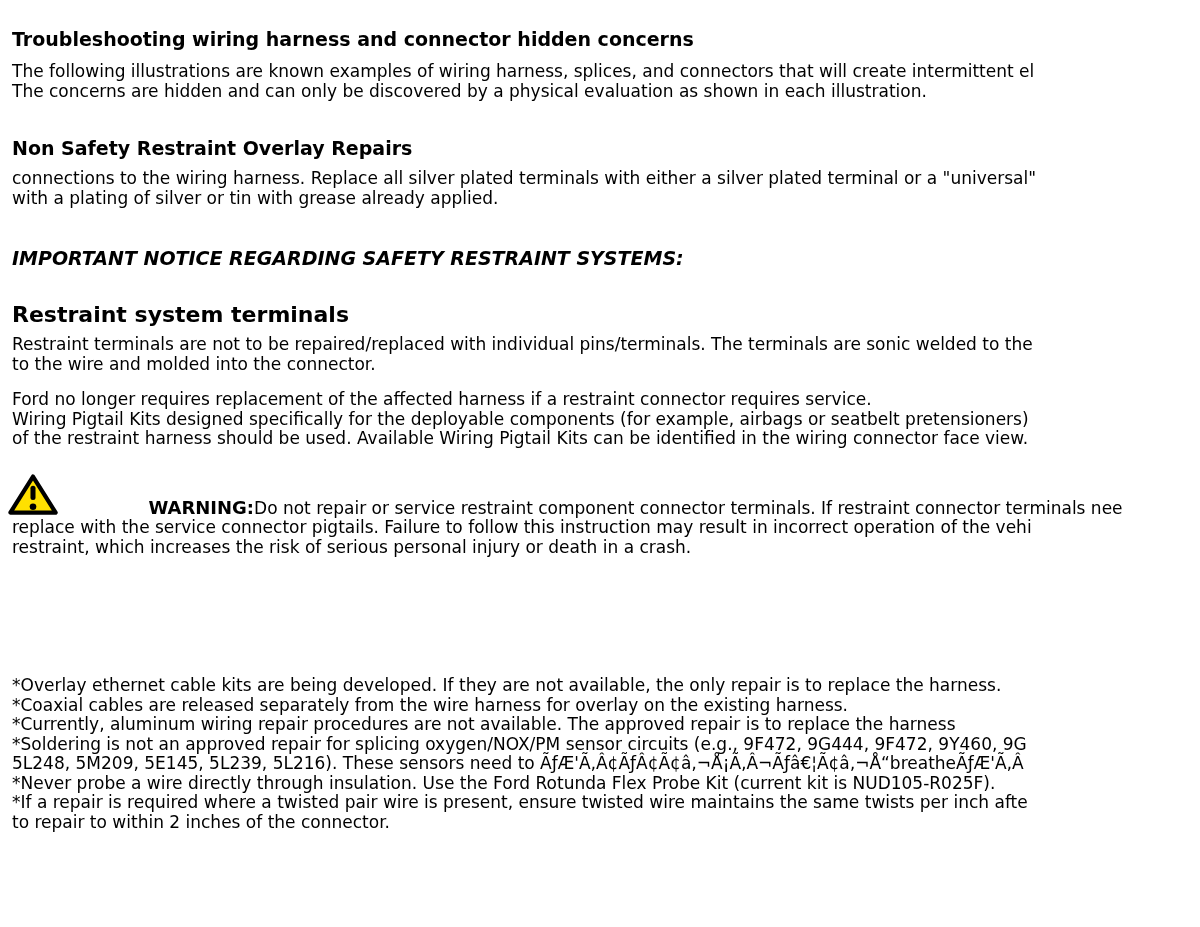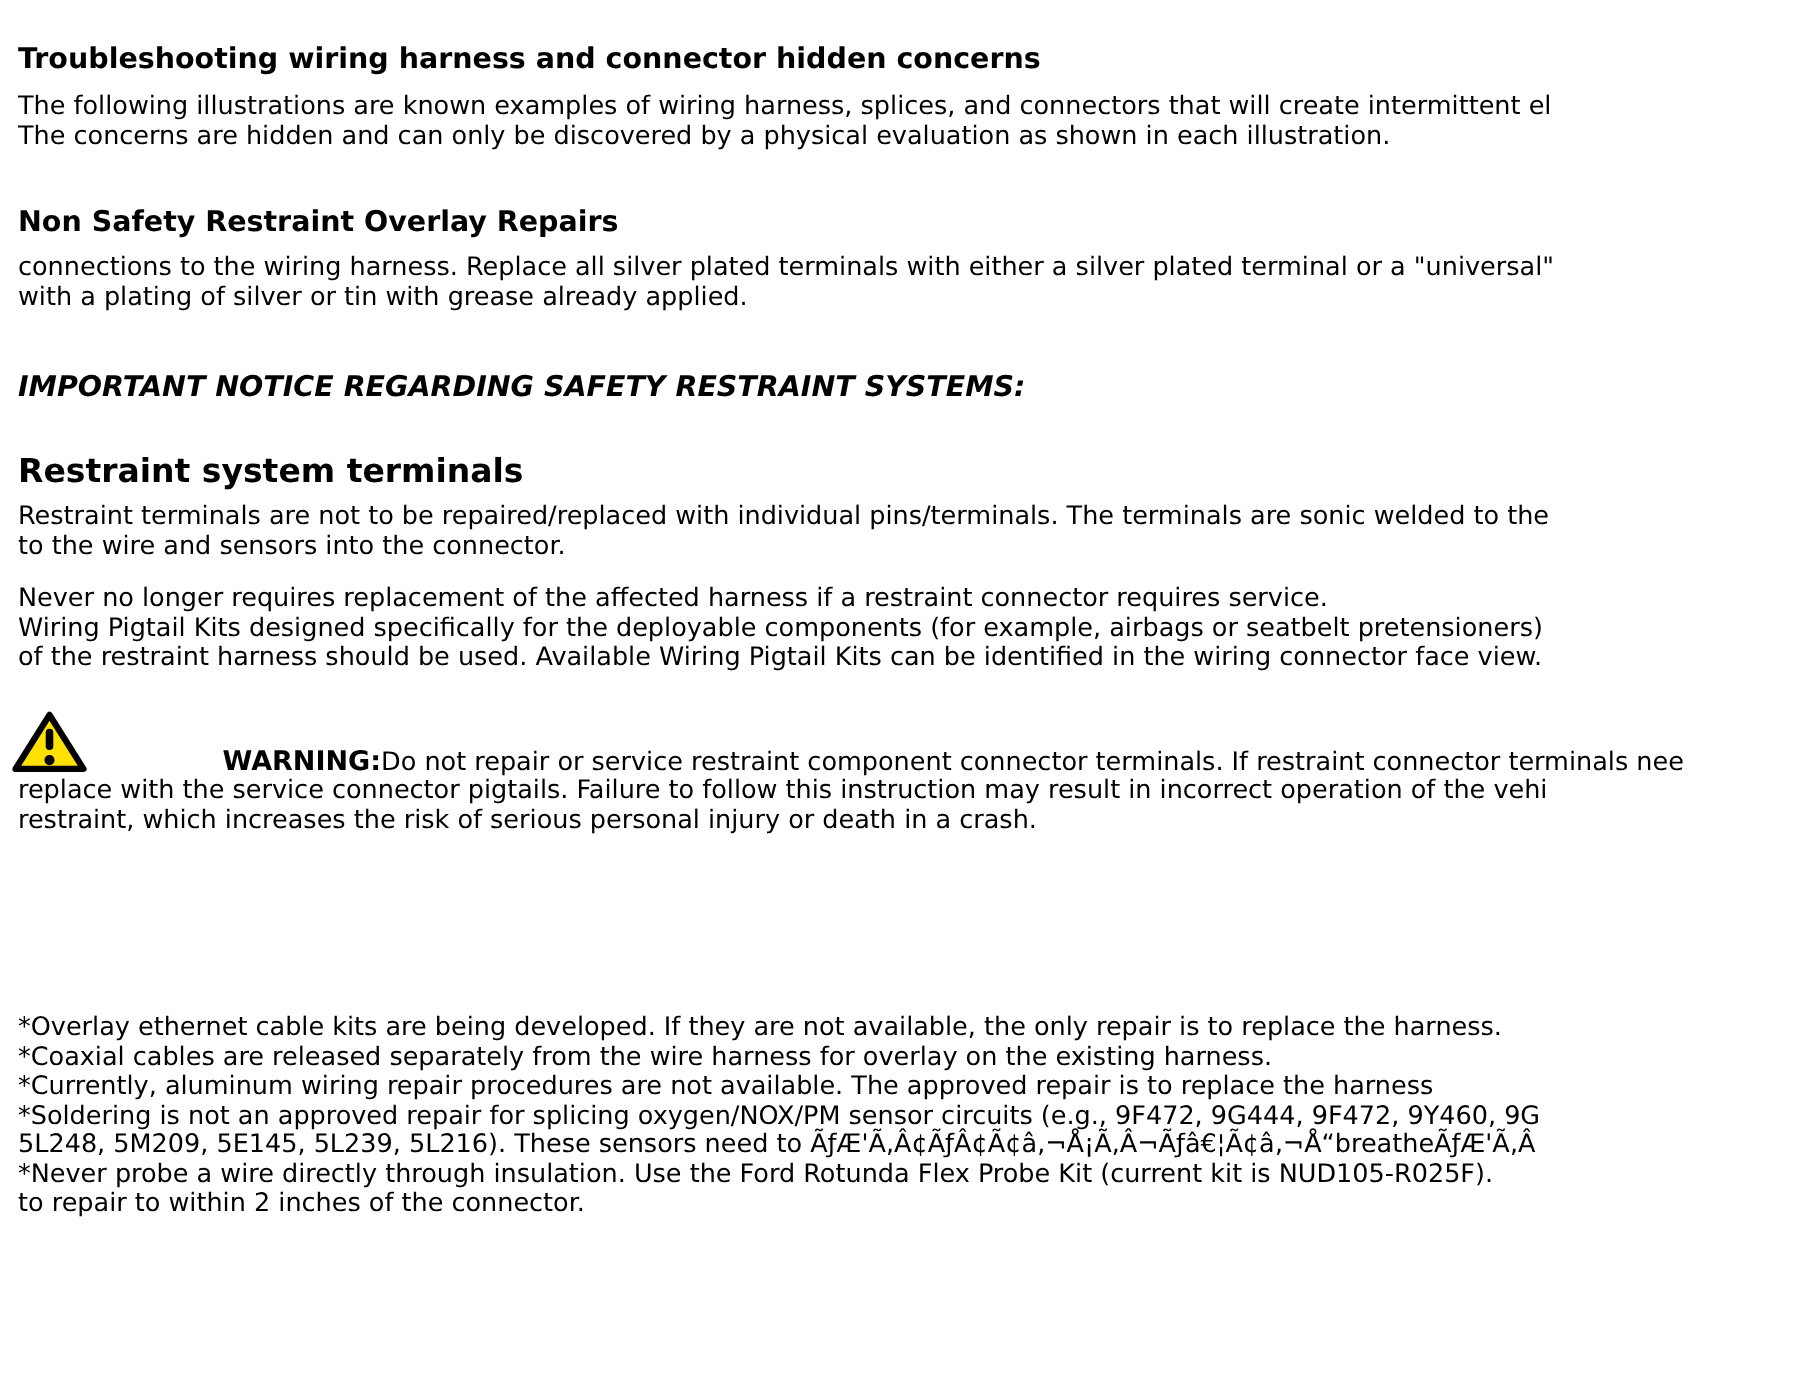--- a/index.html
+++ b/index.html
@@ -81,24 +81,24 @@
   <div>
     <div class="line">connections to the wiring harness. Replace all silver plated terminals with either a silver plated terminal or a "universal"</div>
     <div class="line">with a plating of silver or tin with grease already applied.</div>
   </div>
 
   <div class="h2 mt-notice">IMPORTANT NOTICE REGARDING SAFETY RESTRAINT SYSTEMS:</div>
 
   <div class="h3 mt-restraint">Restraint system terminals</div>
   <div>
     <div class="line">Restraint terminals are not to be repaired/replaced with individual pins/terminals. The terminals are sonic welded to the</div>
-    <div class="line">to the wire and sensors into the connector.</div>
+    <div class="line">to the wire and molded into the connector.</div>
   </div>
   <div class="mt-p2">
-    <div class="line">Never no longer requires replacement of the affected harness if a restraint connector requires service.</div>
+    <div class="line">Ford no longer requires replacement of the affected harness if a restraint connector requires service.</div>
     <div class="line">Wiring Pigtail Kits designed specifically for the deployable components (for example, airbags or seatbelt pretensioners)</div>
     <div class="line">of the restraint harness should be used. Available Wiring Pigtail Kits can be identified in the wiring connector face view.</div>
   </div>
 
   <div class="warning">
     <span class="warning-icon">
       <svg width="52" height="44" viewBox="0 0 62 52" xmlns="http://www.w3.org/2000/svg">
         <path d="M31 4 L58 47 L4 47 Z" fill="#ffe000" stroke="#000000" stroke-width="5" stroke-linejoin="round"></path>
         <rect x="28" y="15" width="6" height="17" rx="3" fill="#000000"></rect>
         <circle cx="31" cy="40" r="4" fill="#000000"></circle>
@@ -109,16 +109,17 @@
     <div class="line">restraint, which increases the risk of serious personal injury or death in a crash.</div>
   </div>
 
   <div class="notes">
     <div class="line">*Overlay ethernet cable kits are being developed. If they are not available, the only repair is to replace the harness.</div>
     <div class="line">*Coaxial cables are released separately from the wire harness for overlay on the existing harness.</div>
     <div class="line">*Currently, aluminum wiring repair procedures are not available. The approved repair is to replace the harness</div>
     <div class="line">*Soldering is not an approved repair for splicing oxygen/NOX/PM sensor circuits (e.g., 9F472, 9G444, 9F472, 9Y460, 9G</div>
     <div class="line">5L248, 5M209, 5E145, 5L239, 5L216). These sensors need to ÃƒÆ'Ã‚Â¢ÃƒÂ¢Ã¢â‚¬Å¡Ã‚Â¬Ãƒâ€¦Ã¢â‚¬Å“breatheÃƒÆ'Ã‚Â</div>
     <div class="line">*Never probe a wire directly through insulation. Use the Ford Rotunda Flex Probe Kit (current kit is NUD105-R025F).</div>
+    <div class="line">*If a repair is required where a twisted pair wire is present, ensure twisted wire maintains the same twists per inch afte</div>
     <div class="line">to repair to within 2 inches of the connector.</div>
   </div>
 
 </div>
 
 </body></html>

